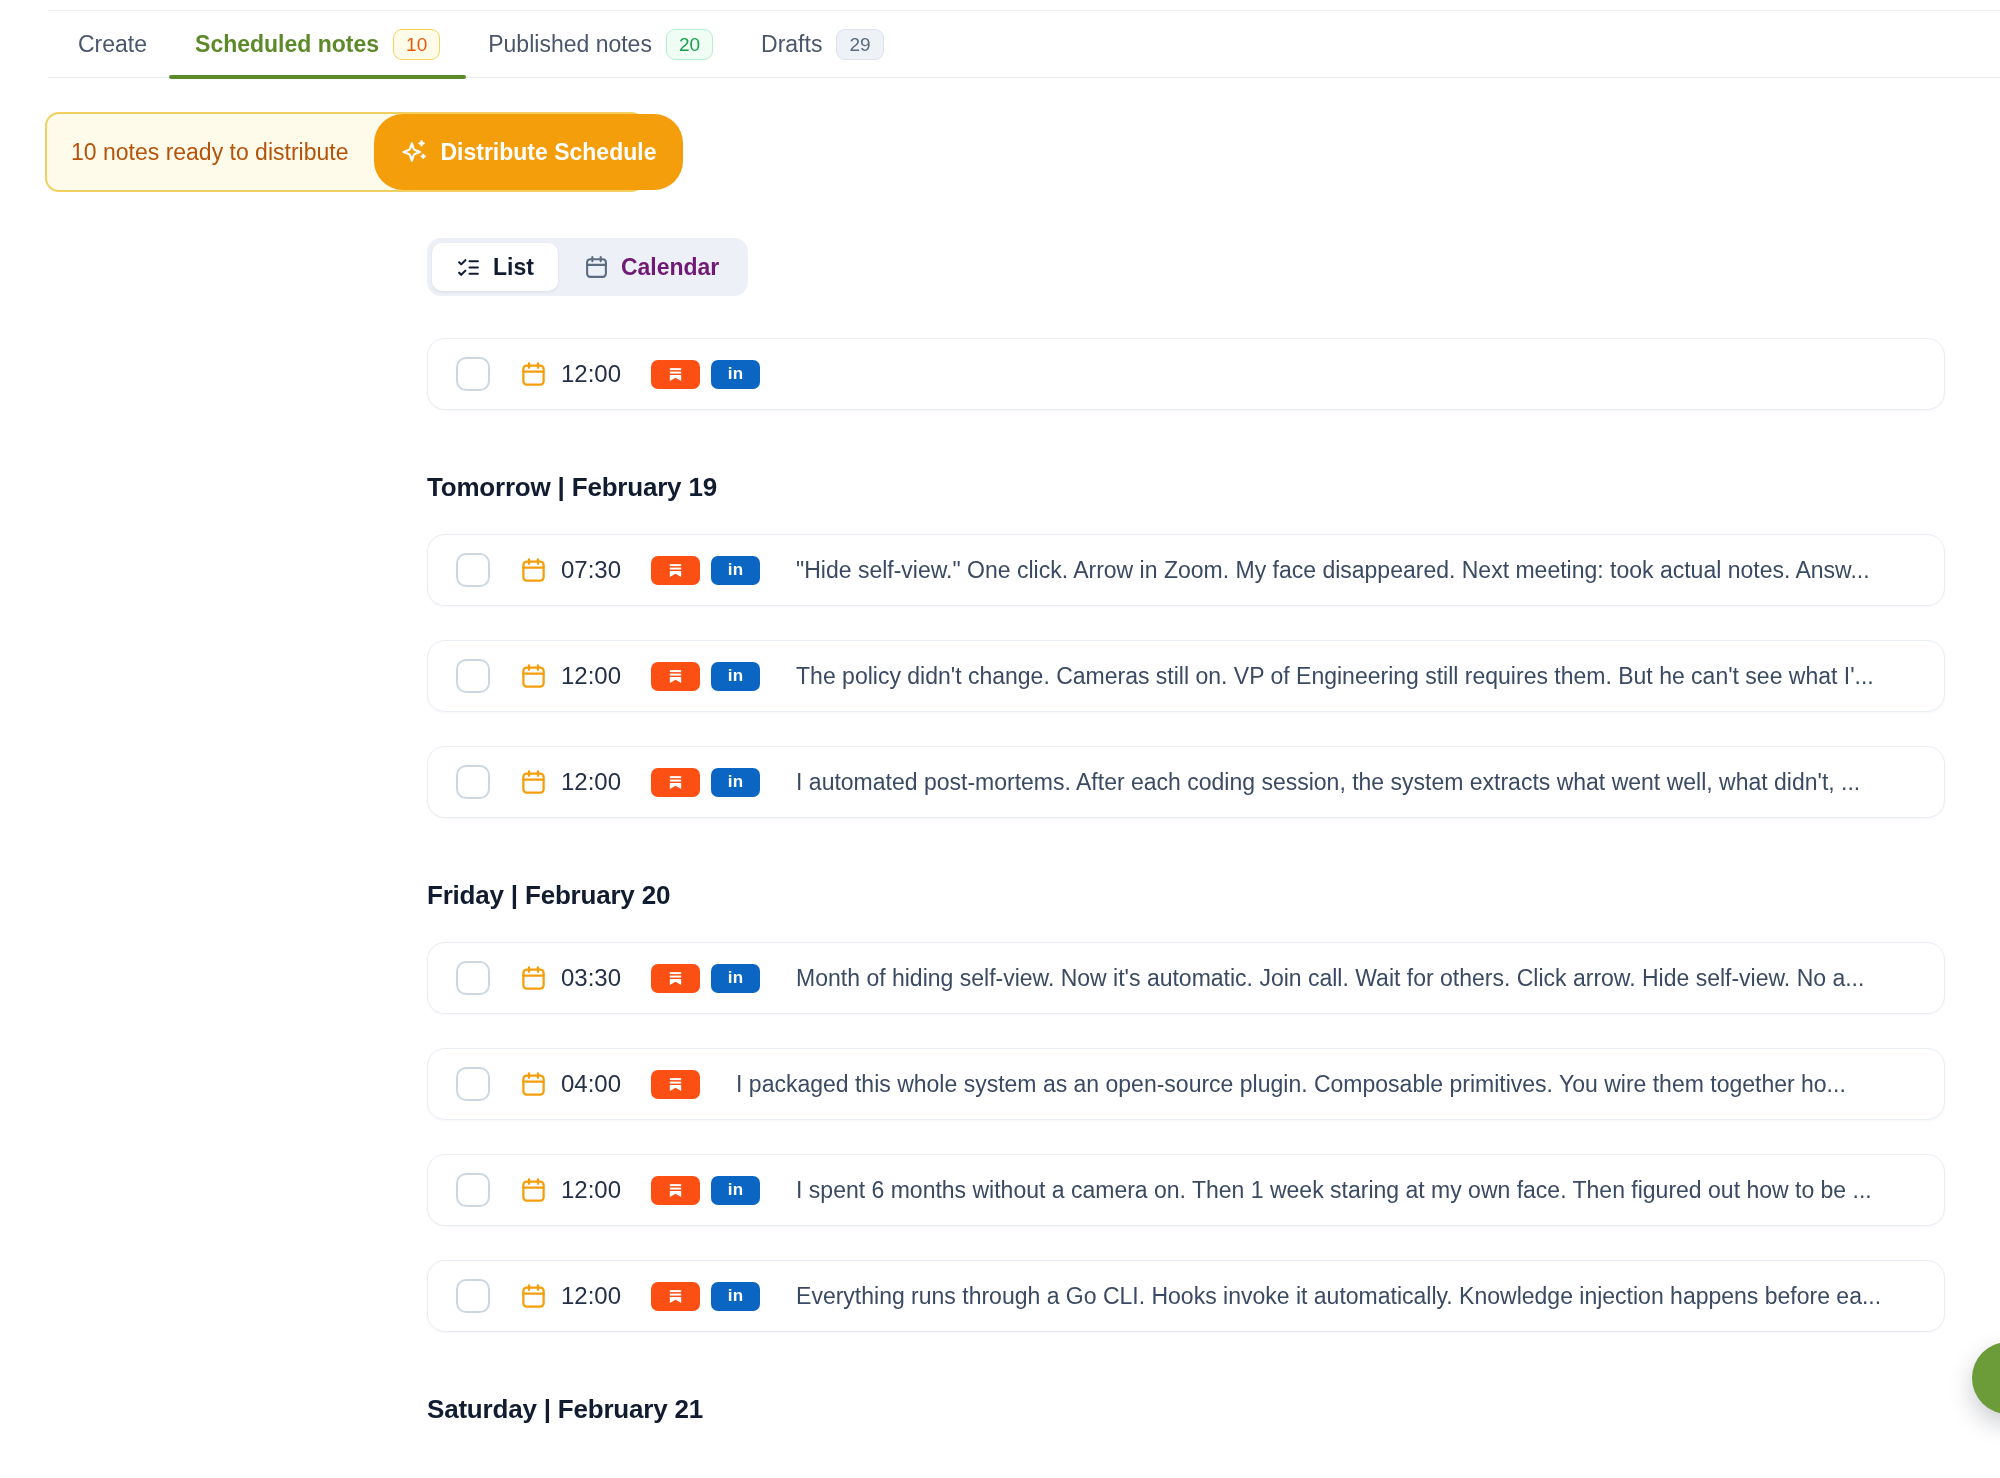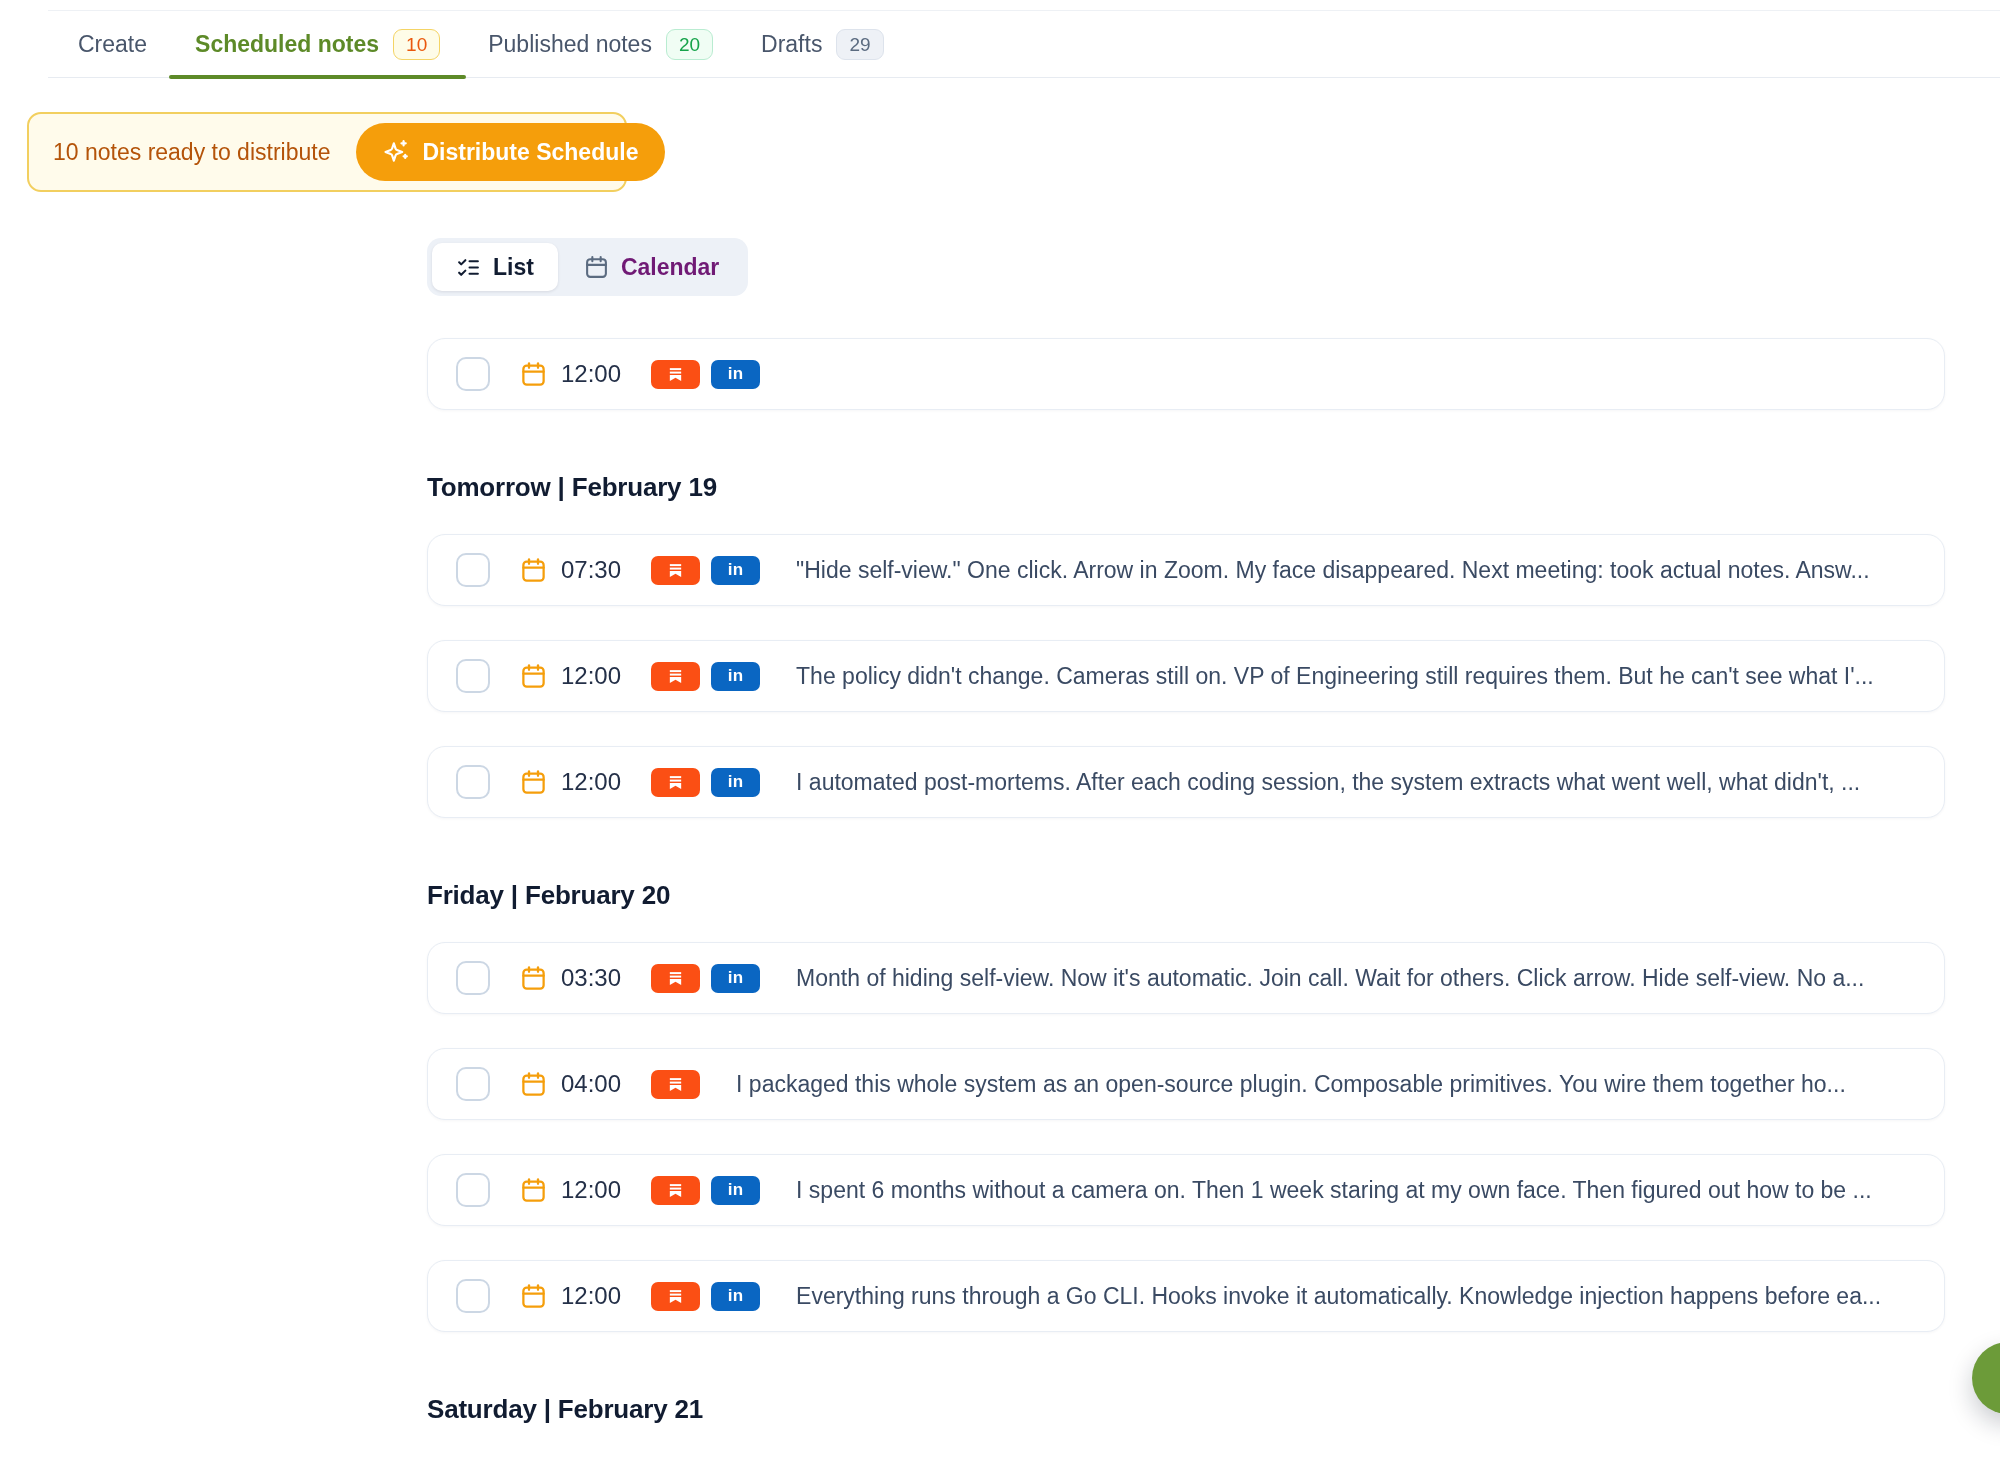--- a/index.html
+++ b/index.html
@@ -16,27 +16,27 @@
   .tab{height:100%;display:flex;align-items:center;gap:14px;position:relative;
     font-size:23px;font-weight:500;color:#49566b;cursor:pointer;}
   .tab.active{color:#5d8a28;font-weight:600;}
   .tab.active::after{content:"";position:absolute;left:-26px;right:-26px;bottom:-2px;height:4px;background:#5d8a28;border-radius:2px;}
   .badge{font-size:19px;font-weight:500;padding:5px 12px;border-radius:9px;border:1.5px solid transparent;line-height:1;}
   .badge.amber{color:#ea580c;background:#fefce8;border-color:#f4d465;}
   .badge.green{color:#16a34a;background:#f0fdf4;border-color:#b9ecd1;}
   .badge.gray{color:#5b6b80;background:#eef1f6;border-color:#dde3ec;}
   
   .banner{
-    position:absolute;top:112px;left:27px;width:600px;height:80px;box-sizing:border-box;
+    position:absolute;top:112px;left:45px;width:600px;height:80px;box-sizing:border-box;
     background:#fffbeb;border:2px solid #f2cf5f;border-radius:14px;
     display:flex;align-items:center;gap:26px;padding:0 11px 0 24px;
   }
   .banner-text{color:#b45309;font-size:23px;font-weight:500;white-space:nowrap;}
   .distribute-btn{
-    height:58px;border:none;border-radius:29px;background:#f59e0b;color:#fff;
+    height:76px;border:none;border-radius:29px;background:#f59e0b;color:#fff;
     font-family:inherit;font-size:23px;font-weight:600;display:flex;align-items:center;gap:13px;
     padding:0 27px;cursor:pointer;white-space:nowrap;
   }
   
   .content{position:absolute;left:427px;top:238px;width:1518px;}
   .toggle-wrap{display:flex;justify-content:flex-start;}
   .toggle{display:flex;background:#edf1f7;border-radius:14px;padding:5px;gap:2px;}
   .seg{display:flex;align-items:center;gap:12px;border:none;background:transparent;border-radius:10px;
     padding:0 24px;height:48px;font-family:inherit;font-size:23px;color:#701a75;font-weight:700;cursor:pointer;}
   .seg.active{background:#ffffff;color:#111c31;font-weight:600;box-shadow:0 1px 3px rgba(15,23,42,.10);}

